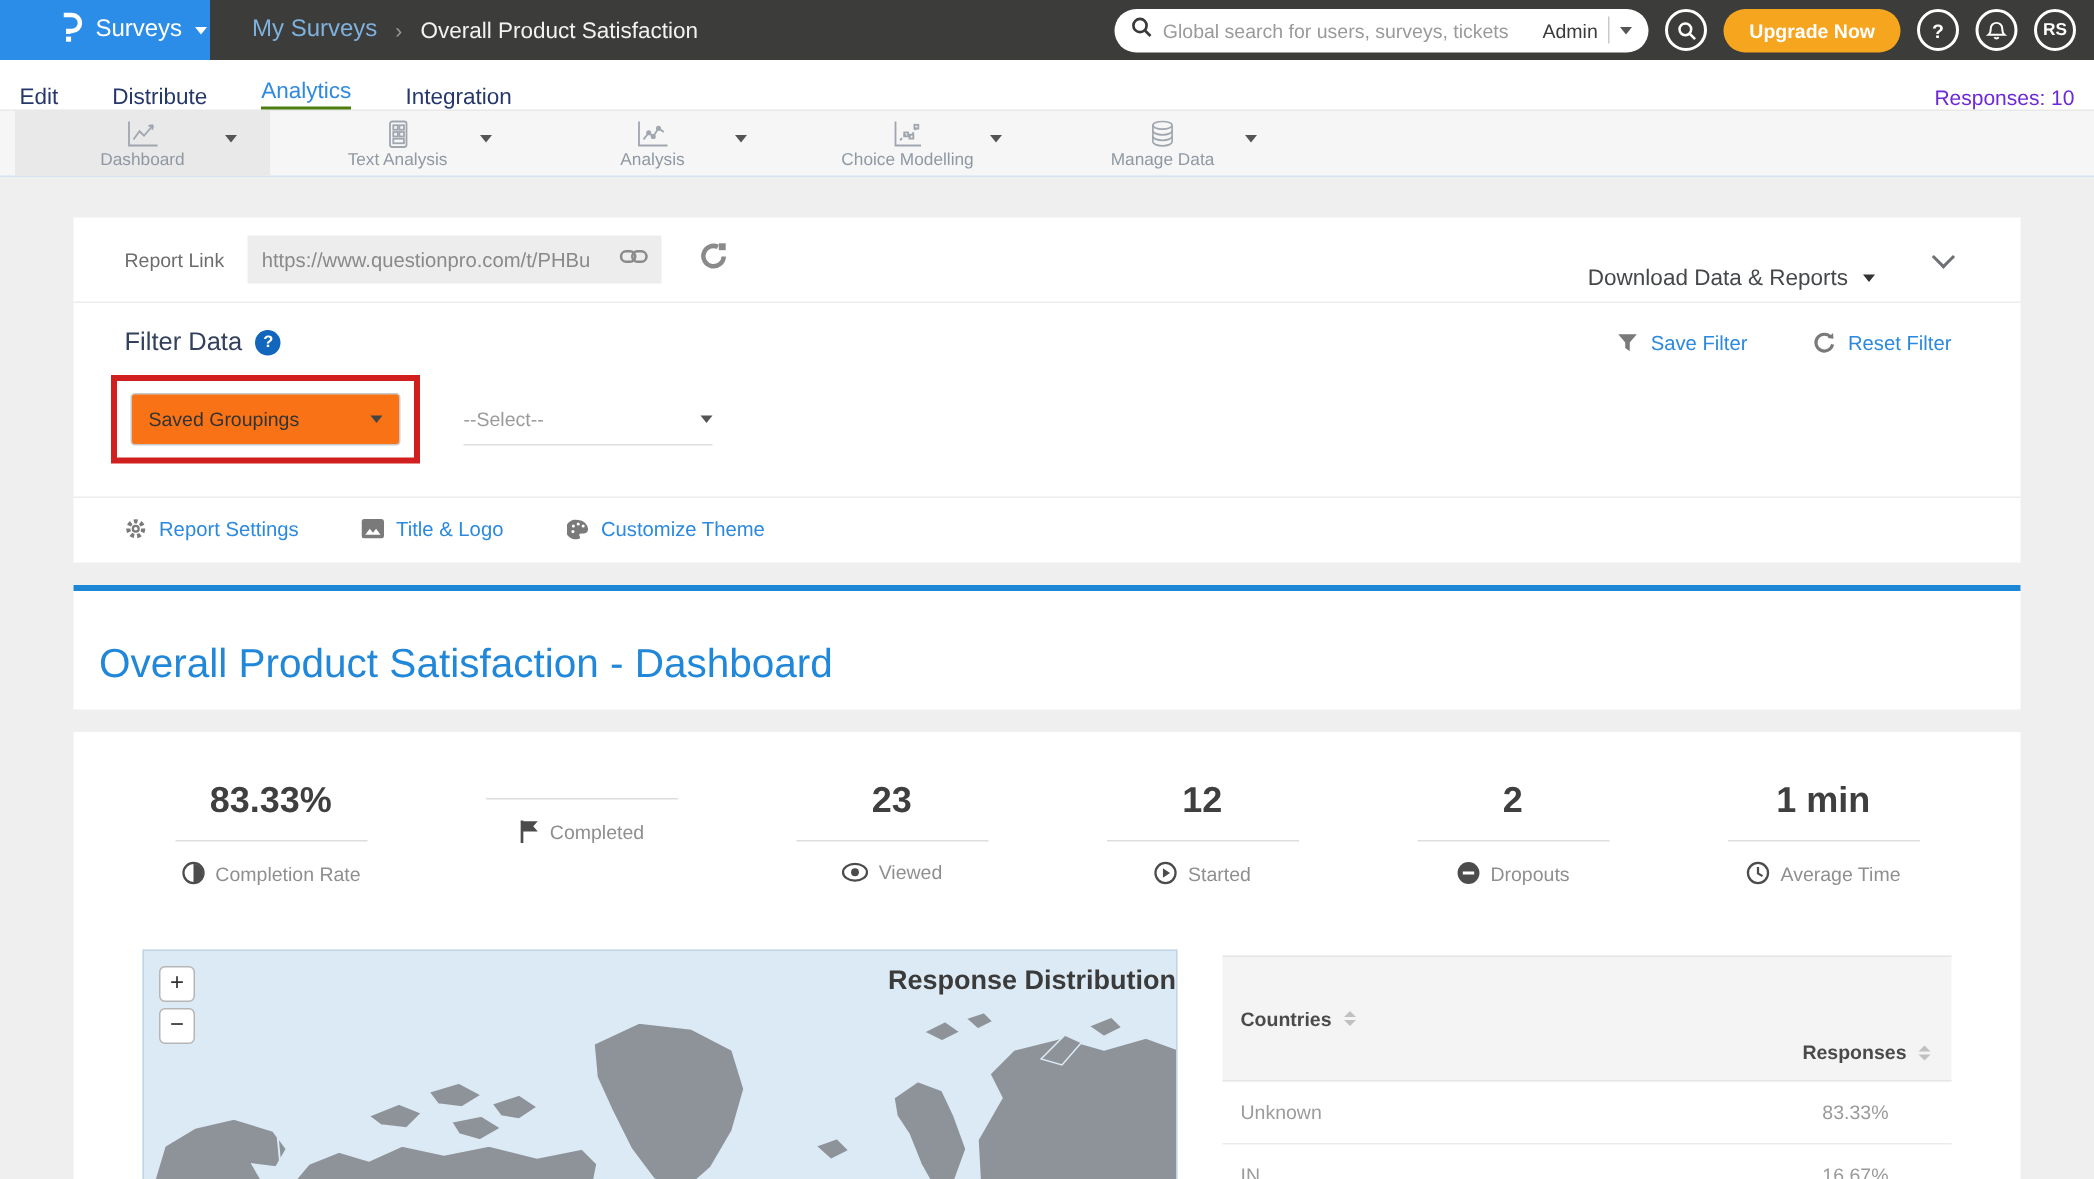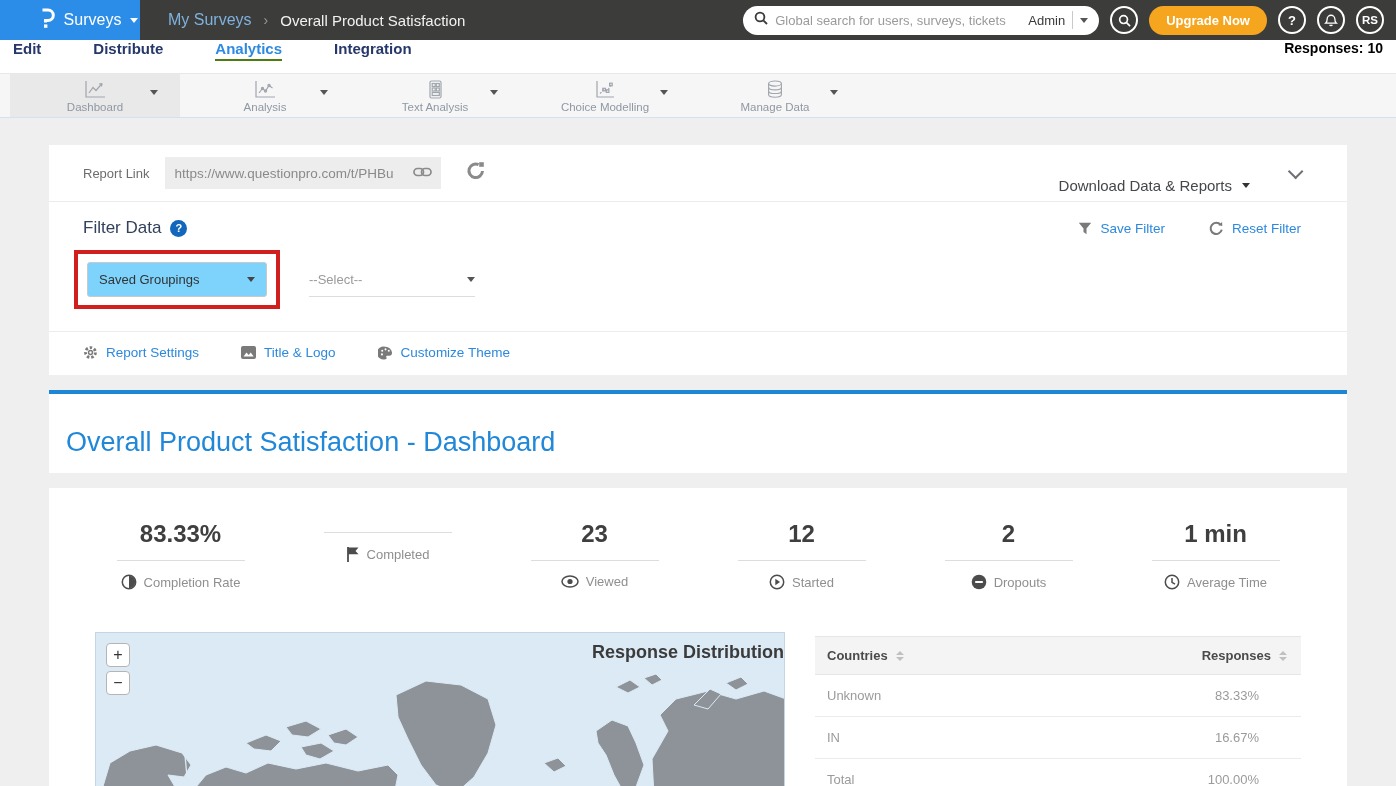--- a/index.html
+++ b/index.html
@@ -20,24 +20,24 @@
   .search-pill { width:356px; height:29px; background:#fff; border-radius:15px; display:flex; align-items:center; padding:0 11px; gap:7px; }
   .search-pill input { flex:1; border:none; outline:none; font-size:13px; color:#666; background:transparent; font-family:inherit; }
   .search-pill input::placeholder { color:#9a9a9a; }
   .scope { color:#3a3a3a; font-size:13px; }
   .pill-div { width:1px; height:18px; background:#c9c9c9; }
   .search-pill .caret { color:#555; }
   .circle-btn { width:28px; height:28px; border:2px solid #fff; border-radius:50%; display:flex; align-items:center; justify-content:center; color:#fff; font-size:13px; font-weight:bold; flex:0 0 auto; }
   .upgrade-btn { background:#f6a51e; color:#fff; font-weight:bold; font-size:13px; border:none; border-radius:15px; padding:7px 17px; cursor:pointer; font-family:inherit; }
 
   
-  .section-nav { height:34px; background:#fff; display:flex; align-items:flex-start; padding:0 13px; gap:52px; border-bottom:1px solid #e8e8e8;font-weight:bold; }
+  .section-nav { height:34px; background:#fff; display:flex; align-items:flex-end; padding:0 13px; gap:36px; border-bottom:1px solid #e8e8e8; }
   .section-nav a { text-decoration:none; color:#26386b; font-size:15px; }
   .section-nav a.active { color:#2e8ae0; border-bottom:2px solid #4d7c0f; padding-bottom:2px; }
-  .responses-count { margin-left:auto; color:#000000; font-size:14px; }
+  .responses-count { margin-left:auto; color:#6d28d9; font-size:14px; }
 
   
   .tabstrip { height:44px; background:#f6f6f6; display:flex; border-bottom:1px solid #d4e2f0; padding-left:10px; }
   .tab { width:170px; position:relative; display:flex; flex-direction:column; align-items:center; justify-content:center; color:#9aa3ad; cursor:pointer; }
   .tab.active { background:#e9e9e9; }
   .tab .ticon { height:22px; display:flex; align-items:flex-end; }
   .tab .tlabel { font-size:11.5px; margin-top:1px; color:#8f98a3; }
   .tab .caret { position:absolute; right:22px; top:16px; color:#555; }
   .tab svg { stroke:#a0a6ae; fill:none; stroke-width:1.2; }
 
@@ -58,21 +58,21 @@
   .filter-section { padding:16px 34px 4px 34px; }
   .filter-head { display:flex; align-items:center; }
   .filter-title { color:#33415c; font-size:17px; }
   .help-badge { width:17px; height:17px; border-radius:50%; background:#1266bb; color:#fff; font-size:11px; font-weight:bold; display:inline-flex; align-items:center; justify-content:center; margin-left:9px; }
   .filter-actions { margin-left:auto; display:flex; align-items:center; gap:44px; padding-right:12px; }
   .blue-link { display:inline-flex; align-items:center; gap:8px; color:#2c89dd; font-size:13.5px; text-decoration:none; cursor:pointer; }
   .blue-link svg, .blue-link .gicon { color:#7a7a7a; }
 
   .selects-row { display:flex; align-items:center; margin:12px 0 18px -9px; }
   .red-box { border:4px solid #d11f1f; padding:8px 9px; }
-  .select-box { width:180px; height:35px; background:#7dd3fc; border:1px solid #c9c9c9; border-radius:3px; display:flex; align-items:center; padding:0 11px; cursor:pointer; }
+  .select-box { width:180px; height:35px; background:#f97316; border:1px solid #c9c9c9; border-radius:3px; display:flex; align-items:center; padding:0 11px; cursor:pointer; }
   .select-box .slabel { color:#333; font-size:13px; }
   .select-box .caret { margin-left:auto; color:#444; }
   .select-line { width:166px; height:35px; border-bottom:1px solid #ddd; display:flex; align-items:center; margin-left:29px; cursor:pointer; }
   .select-line .slabel { color:#9a9a9a; font-size:13px; }
   .select-line .caret { margin-left:auto; color:#555; }
 
   .settings-row { display:flex; align-items:center; gap:42px; padding:13px 34px 15px 34px; }
 
   
   .title-band { margin-top:15px; background:#fff; border-top:4px solid #1e87d5; padding:13px 0 15px 17px; }
@@ -96,21 +96,21 @@
 
   .table-panel { flex:1; margin-top:4px; }
   .tbl-head { display:flex; align-items:center; background:#f4f4f4; border-top:1px solid #e6e6e6; border-bottom:1px solid #e6e6e6; padding:11px 12px; }
   .tbl-head .hlabel { color:#4a4a4a; font-size:13px; font-weight:bold; }
   .sort { display:inline-flex; flex-direction:column; margin-left:8px; line-height:0; }
   .sort i { width:0; height:0; border-left:4px solid transparent; border-right:4px solid transparent; display:block; }
   .sort .up { border-bottom:4px solid #c0c0c0; margin-bottom:2px; }
   .sort .dn { border-top:4px solid #c0c0c0; }
   .tbl-row { display:flex; align-items:center; padding:13px 12px; border-bottom:1px solid #ebebeb; font-size:13px; color:#9b9b9b; }
   .tcell-r { margin-left:auto; padding-right:30px; }
-  .th-right { margin-left:auto; display:flex; align-items:center; padding-right:2px; }
+  .th-right { margin-left:auto; display:flex; align-items:center; padding-right:2px;margin-top:45px; }
 </style>
 </head>
 <body>
 
 <header class="topbar">
   <div class="logo-box">
     <span>
       <svg width="17" height="22" viewBox="0 0 17 22">
         <path d="M4.5 3 h5.5 a5.3 5.3 0 0 1 0 10.6 h-2.5 v2" stroke="#fff" stroke-width="3" fill="none"></path>
         <rect x="6" y="17.4" width="3.4" height="3.4" fill="#fff"></rect>
@@ -170,44 +170,44 @@
           <path d="M3 2 V18 H22"></path>
           <path d="M6 14 L10 8.5 L13 11.5 L19 4.5"></path>
           <path d="M19 4.5 l-3 .5 M19 4.5 l-.5 3"></path>
         </svg>
     </span>
     <span class="caret"></span>
     <span class="tlabel">Dashboard</span>
   </div>
   <div class="tab">
     <span class="ticon">
-      <svg width="24" height="21" viewBox="0 0 24 21">
-          <path d="M3 2 V18 H22"></path>
-          <path d="M6 14 L9.5 9.5 L12.5 12 L16 6.5 L19.5 9"></path>
-          <circle cx="9.5" cy="9.5" r="1.1"></circle>
-          <circle cx="12.5" cy="12" r="1.1"></circle>
-          <circle cx="16" cy="6.5" r="1.1"></circle>
-        </svg>
-    </span>
-    <span class="caret"></span>
-    <span class="tlabel">Analysis</span>
-  </div>
-  <div class="tab">
-    <span class="ticon">
       <svg width="20" height="21" viewBox="0 0 20 21">
           <rect x="5" y="2" width="11" height="17" rx="1.5"></rect>
           <rect x="7.2" y="4.5" width="3" height="3"></rect>
           <rect x="11.3" y="4.5" width="3" height="3"></rect>
           <rect x="7.2" y="9" width="3" height="3"></rect>
           <rect x="11.3" y="9" width="3" height="3"></rect>
           <rect x="7.2" y="13.5" width="7.1" height="3"></rect>
         </svg>
     </span>
     <span class="caret"></span>
     <span class="tlabel">Text Analysis</span>
+  </div>
+  <div class="tab">
+    <span class="ticon">
+      <svg width="24" height="21" viewBox="0 0 24 21">
+          <path d="M3 2 V18 H22"></path>
+          <path d="M6 14 L9.5 9.5 L12.5 12 L16 6.5 L19.5 9"></path>
+          <circle cx="9.5" cy="9.5" r="1.1"></circle>
+          <circle cx="12.5" cy="12" r="1.1"></circle>
+          <circle cx="16" cy="6.5" r="1.1"></circle>
+        </svg>
+    </span>
+    <span class="caret"></span>
+    <span class="tlabel">Analysis</span>
   </div>
   <div class="tab">
     <span class="ticon">
       <svg width="24" height="21" viewBox="0 0 24 21">
           <path d="M4 2 V18 H21"></path>
           <path d="M7 14.5 L11 10.5 L14.5 12 L18 5.5" stroke-dasharray="2 1.6"></path>
           <rect x="9.8" y="9.3" width="2.6" height="2.6"></rect>
           <rect x="16.6" y="4.2" width="2.6" height="2.6"></rect>
           <rect x="13.3" y="10.8" width="2.6" height="2.6"></rect>
         </svg>

